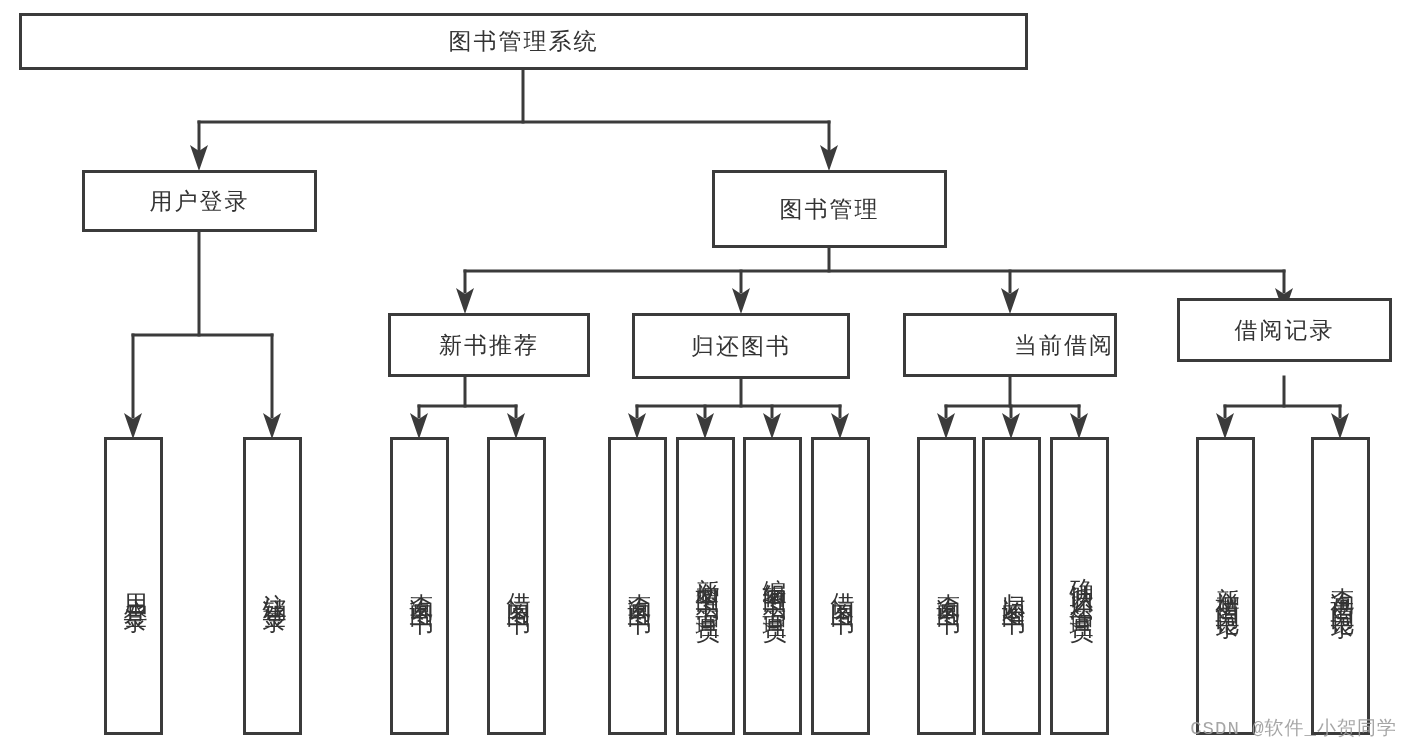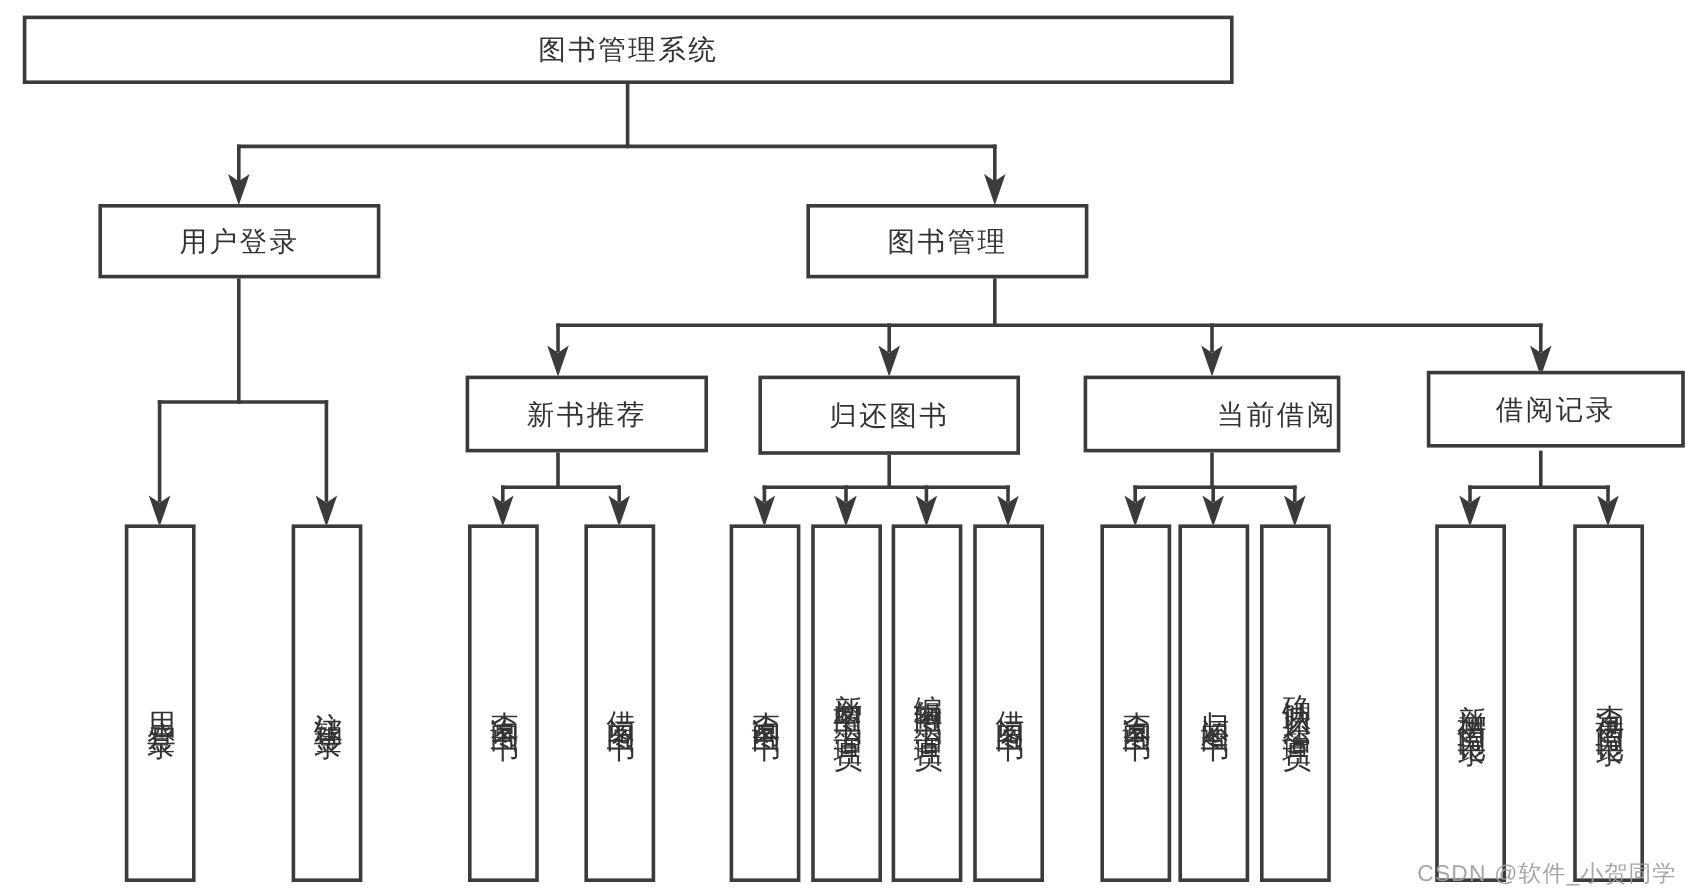--- a/index.html
+++ b/index.html
@@ -1,21 +1,21 @@
 <!DOCTYPE html>
 <html><head>
 <meta charset="utf-8">
 <style>
   html, body { margin: 0; padding: 0; background: #ffffff; }
   .canvas {
     position: relative;
     width: 1405px;
     height: 747px;
     background: #ffffff;
-    font-family: Liberation Sans, sans-serif;
+    font-family: Liberation Mono, monospace;
     overflow: hidden;
   }
   svg.connectors {
     position: absolute;
     left: 0; top: 0;
     width: 1405px; height: 747px;
     z-index: 1;
   }
   .box {
     position: absolute;
@@ -124,34 +124,34 @@
     </g>
   </svg>
 
   <div class="box hbox" style="left:19px; top:13px; width:1009px; height:57px;">
     <span>图书管理系统</span>
   </div>
 
   <div class="box hbox" style="left:82px; top:170px; width:235px; height:62px;">
     <span>用户登录</span>
   </div>
-  <div class="box hbox" style="left:672px; top:170px; width:235px; height:62px;text-align:center;">
+  <div class="box hbox" style="left:712px; top:170px; width:235px; height:78px;text-align:center;">
     <span>图书管理</span>
   </div>
 
   <div class="box hbox" style="left:364px; top:313px; width:202px; height:64px;margin-left:24px;">
     <span>新书推荐</span>
   </div>
   <div class="box hbox" style="left:632px; top:313px; width:218px; height:66px;">
     <span>归还图书</span>
   </div>
   <div class="box hbox" style="left:903px; top:313px; width:214px; height:64px;justify-content:flex-end;">
     <span>当前借阅</span>
   </div>
-  <div class="box hbox" style="left:1177px; top:309px; width:215px; height:64px;margin-left:12px;">
+  <div class="box hbox" style="left:1177px; top:298px; width:215px; height:64px;">
     <span>借阅记录</span>
   </div>
 
   <div class="box vbox" style="left:104px; top:437px; width:59px; height:298px;">
     <span class="vtext">用户登录</span>
   </div>
   <div class="box vbox" style="left:243px; top:437px; width:59px; height:298px;">
     <span class="vtext">注销登录</span>
   </div>
 

